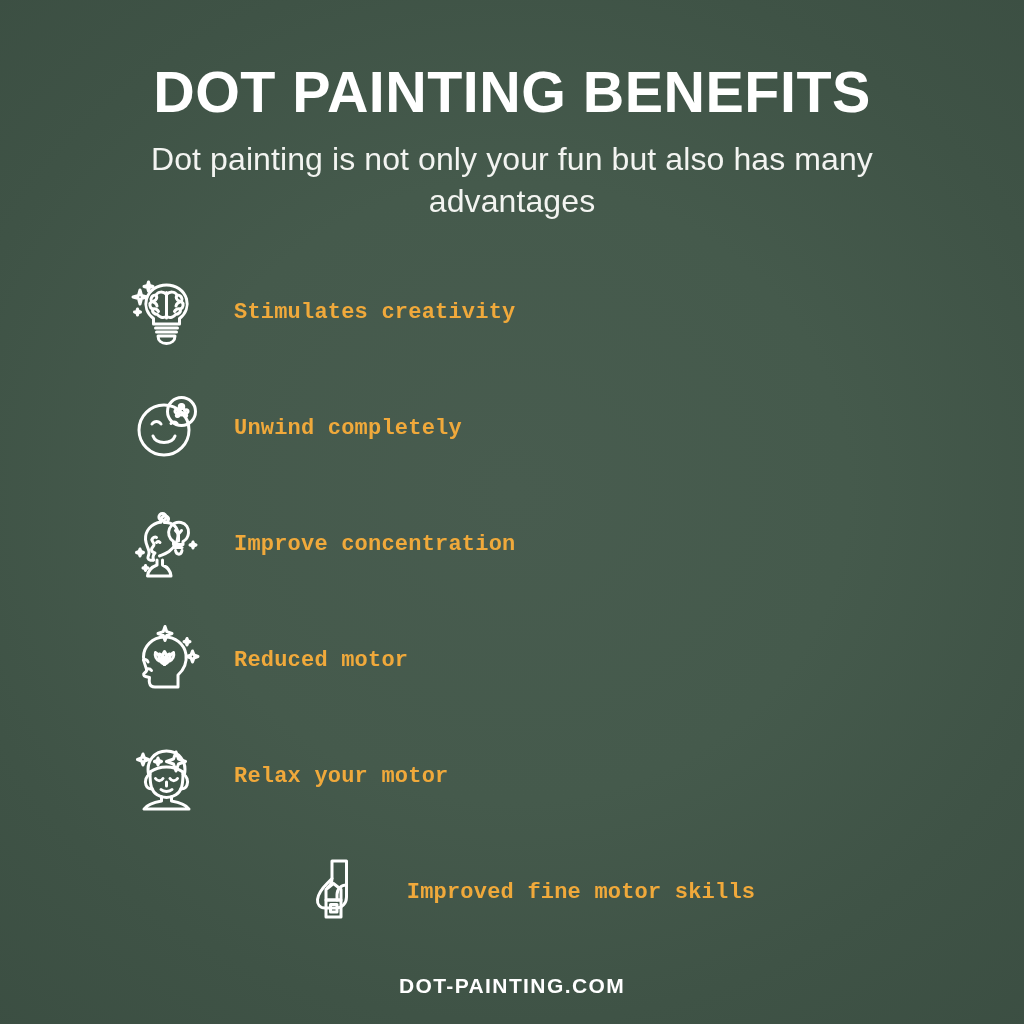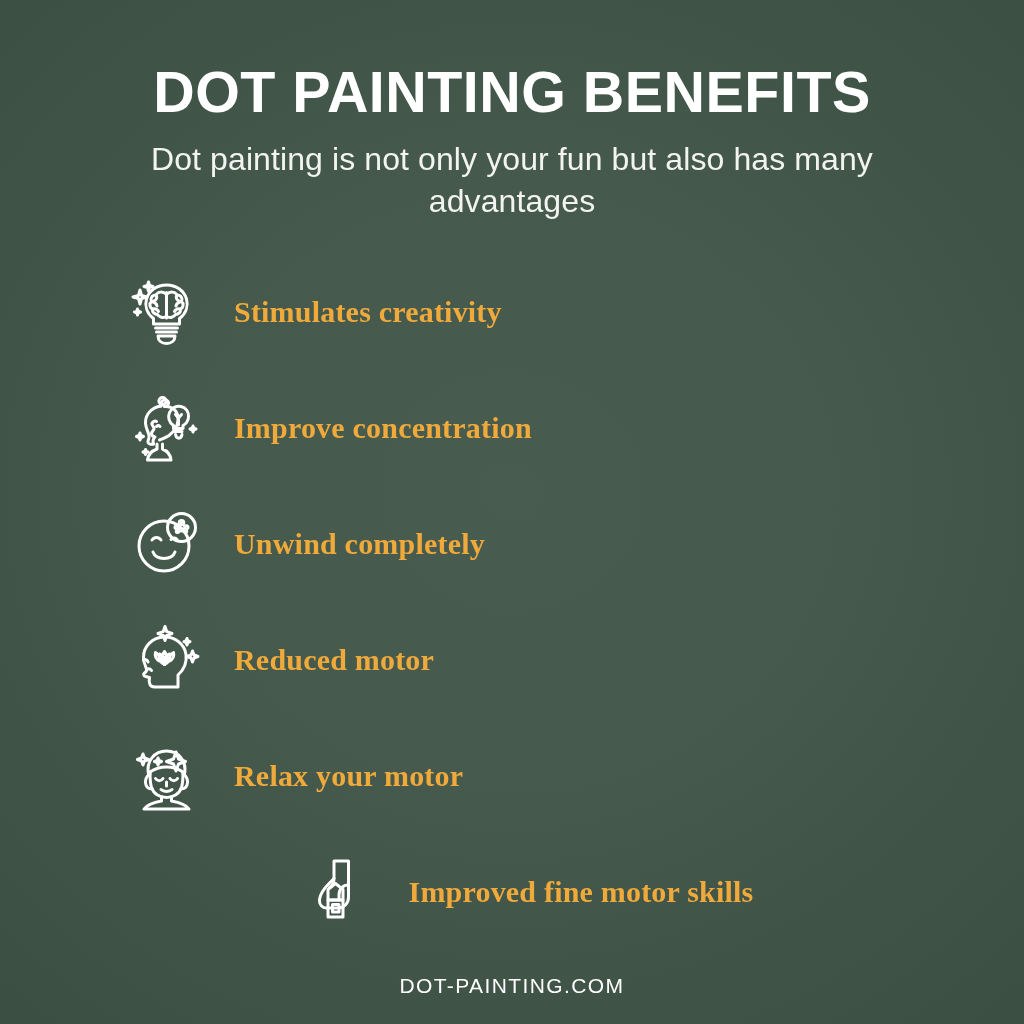--- a/index.html
+++ b/index.html
@@ -80,40 +80,40 @@
     stroke: #FFFFFF;
     fill: none;
     stroke-width: 3;
     stroke-linecap: round;
     stroke-linejoin: round;
     vector-effect: non-scaling-stroke;
   }
 
   .benefit-label {
     margin-left: 28px;
-    font-family: Liberation Serif, serif;
-    font-size: 30px;
+    font-family: Liberation Mono, monospace;
+    font-size: 22px;
     font-weight: 700;
     color: #F0A93B;
     letter-spacing: 0.2px;
     white-space: nowrap;
   }
 
   
   .footer {
     position: absolute;
     bottom: 26px;
     left: 0;
     width: 1024px;
     text-align: center;
   }
   .footer-text {
     font-family: "Liberation Sans", sans-serif;
     font-size: 21px;
-    font-weight: 400;
+    font-weight: 700;
     letter-spacing: 1.4px;
     color: #FFFFFF;
   }
 </style>
 </head>
 <body>
 
 <div id="poster">
 
   <div class="header">
@@ -144,52 +144,20 @@
           <path d="M24.5 52 L46.5 52"></path>
           <path d="M25.5 56 L45.5 56"></path>
           <path d="M27 60 C27 64.5 30.5 67.5 35.5 67.5 C40.5 67.5 44 64.5 44 60 Z"></path>
 
           <path d="M9 14 L10.5 19.5 L16 21 L10.5 22.5 L9 28 L7.5 22.5 L2 21 L7.5 19.5 Z"></path>
           <path d="M17.5 6 L18.5 9.5 L22 10.5 L18.5 11.5 L17.5 15 L16.5 11.5 L13 10.5 L16.5 9.5 Z"></path>
           <path d="M6.5 33 L7.2 35.3 L9.5 36 L7.2 36.7 L6.5 39 L5.8 36.7 L3.5 36 L5.8 35.3 Z"></path>
         </svg>
       </span>
       <span class="benefit-label">Stimulates creativity</span>
-    </div>
-
-    <div class="benefit-row">
-      <span class="benefit-icon">
-        <svg viewBox="0 0 72 72">
-
-          <path d="M30 14 C20 15.5 14 23 14.5 31.5 C15 37 17.5 40 18 43.5 C18.5 47 16.5 48.5 17 50.5 C17.5 52.5 21 52.5 22.5 52"></path>
-
-          <path d="M22.5 52 C21.5 49 22.5 46.5 24 45 C22 44.5 20.5 43.5 20.5 41.5 C20.5 39.5 23 38.5 23 36.5 C23 34.5 20.5 33.5 21 31.5"></path>
-
-          <path d="M21 31.5 C21.5 29.5 24 28.5 25.5 29.5"></path>
-
-          <path d="M25.5 34.5 C26.5 33.5 28 33.5 29 34.5"></path>
-
-          <path d="M30 14 C29 9.5 33 6.5 36 8.5 C39 10.5 37 15 33.5 14.5"></path>
-          <circle cx="31.5" cy="9" r="3.6"></circle>
-
-          <path d="M33.5 14.5 C42 14 47.5 19.5 47 28 C46.5 35 42.5 40 38 43.5 C34.5 46 31 47 28.5 48"></path>
-
-          <path d="M26 52 L26 57 C20.5 59 17 63.5 16.5 68 L40 68 C39.5 63.5 36.5 59 31.5 57 L31.5 52"></path>
-
-          <path d="M42.5 33.5 C38 30.5 36.5 25 38.5 20.5 C40.5 16 45.5 13.5 50 14.5 C55 15.5 58 20 57.5 25 C57.2 29 55 31.8 52 33.5 L52 36.5 L42.5 36.5 Z"></path>
-          <path d="M43.5 39.5 L51 39.5"></path>
-          <path d="M44.5 42.5 C45 45 46.5 46.2 48 46.2 C49.5 46.2 50.5 45 51 42.5"></path>
-          <path d="M47.5 33 L47.5 26 M47.5 26 L44.5 22.5 M47.5 26 L50.5 22.5"></path>
-
-          <path d="M9 41 L10 43.5 L12.5 44.5 L10 45.5 L9 48 L8 45.5 L5.5 44.5 L8 43.5 Z"></path>
-          <path d="M62 34 L62.9 36.2 L65 37 L62.9 37.8 L62 40 L61.1 37.8 L59 37 L61.1 36.2 Z"></path>
-          <path d="M14.5 57.5 L15.2 59.3 L17 60 L15.2 60.7 L14.5 62.5 L13.8 60.7 L12 60 L13.8 59.3 Z"></path>
-        </svg>
-      </span>
-      <span class="benefit-label">Improve concentration</span>
     </div>
 
     <div class="benefit-row">
       <span class="benefit-icon">
         <svg viewBox="0 0 72 72">
 
           <circle cx="33" cy="38" r="25"></circle>
 
           <path d="M21 32 C23.5 28.5 27.5 28.5 30 32"></path>
 
@@ -208,20 +176,52 @@
           <path d="M53.7 18.2 C58 16.5 58.2 21.5 54.2 21.2"></path>
         </svg>
       </span>
       <span class="benefit-label">Unwind completely</span>
     </div>
 
     <div class="benefit-row">
       <span class="benefit-icon">
         <svg viewBox="0 0 72 72">
 
+          <path d="M30 14 C20 15.5 14 23 14.5 31.5 C15 37 17.5 40 18 43.5 C18.5 47 16.5 48.5 17 50.5 C17.5 52.5 21 52.5 22.5 52"></path>
+
+          <path d="M22.5 52 C21.5 49 22.5 46.5 24 45 C22 44.5 20.5 43.5 20.5 41.5 C20.5 39.5 23 38.5 23 36.5 C23 34.5 20.5 33.5 21 31.5"></path>
+
+          <path d="M21 31.5 C21.5 29.5 24 28.5 25.5 29.5"></path>
+
+          <path d="M25.5 34.5 C26.5 33.5 28 33.5 29 34.5"></path>
+
+          <path d="M30 14 C29 9.5 33 6.5 36 8.5 C39 10.5 37 15 33.5 14.5"></path>
+          <circle cx="31.5" cy="9" r="3.6"></circle>
+
+          <path d="M33.5 14.5 C42 14 47.5 19.5 47 28 C46.5 35 42.5 40 38 43.5 C34.5 46 31 47 28.5 48"></path>
+
+          <path d="M26 52 L26 57 C20.5 59 17 63.5 16.5 68 L40 68 C39.5 63.5 36.5 59 31.5 57 L31.5 52"></path>
+
+          <path d="M42.5 33.5 C38 30.5 36.5 25 38.5 20.5 C40.5 16 45.5 13.5 50 14.5 C55 15.5 58 20 57.5 25 C57.2 29 55 31.8 52 33.5 L52 36.5 L42.5 36.5 Z"></path>
+          <path d="M43.5 39.5 L51 39.5"></path>
+          <path d="M44.5 42.5 C45 45 46.5 46.2 48 46.2 C49.5 46.2 50.5 45 51 42.5"></path>
+          <path d="M47.5 33 L47.5 26 M47.5 26 L44.5 22.5 M47.5 26 L50.5 22.5"></path>
+
+          <path d="M9 41 L10 43.5 L12.5 44.5 L10 45.5 L9 48 L8 45.5 L5.5 44.5 L8 43.5 Z"></path>
+          <path d="M62 34 L62.9 36.2 L65 37 L62.9 37.8 L62 40 L61.1 37.8 L59 37 L61.1 36.2 Z"></path>
+          <path d="M14.5 57.5 L15.2 59.3 L17 60 L15.2 60.7 L14.5 62.5 L13.8 60.7 L12 60 L13.8 59.3 Z"></path>
+        </svg>
+      </span>
+      <span class="benefit-label">Improve concentration</span>
+    </div>
+
+    <div class="benefit-row">
+      <span class="benefit-icon">
+        <svg viewBox="0 0 72 72">
+
           <path d="M47 63 L47 51 C53 45.5 56 38 55 30.5 C53.5 20 44 12.5 33 13 C21.5 13.5 12.5 22 12.5 33 C12.5 38.5 14.5 42.5 15.5 45 C16.3 47 15 48 13.5 49 C12 50 12.5 52 14.5 52.5 L18.5 53.5 C18.5 53.5 18 57 18.5 59 C19 61.5 21 63 24 63 Z"></path>
 
           <path d="M15.5 45 C17.5 44.5 19.5 45 20.5 46.5"></path>
           <path d="M12.5 36 C14.5 35 16.5 36 17 38"></path>
 
           <path d="M33.5 40.5 C29 38.5 27 34.5 28.5 30 C32.5 31.5 34.5 35 33.5 40.5 Z"></path>
           <path d="M33.5 40.5 C38 38.5 40 34.5 38.5 30 C34.5 31.5 32.5 35 33.5 40.5 Z"></path>
           <path d="M33.5 40.5 C30.5 36.5 30.5 31.5 33.5 27.5 C36.5 31.5 36.5 36.5 33.5 40.5 Z"></path>
           <path d="M28.5 37 C25 35.5 23.5 32 24.5 28.5 C27.5 30 29 33.5 28.5 37 Z"></path>
           <path d="M38.5 37 C42 35.5 43.5 32 42.5 28.5 C39.5 30 38 33.5 38.5 37 Z"></path>

